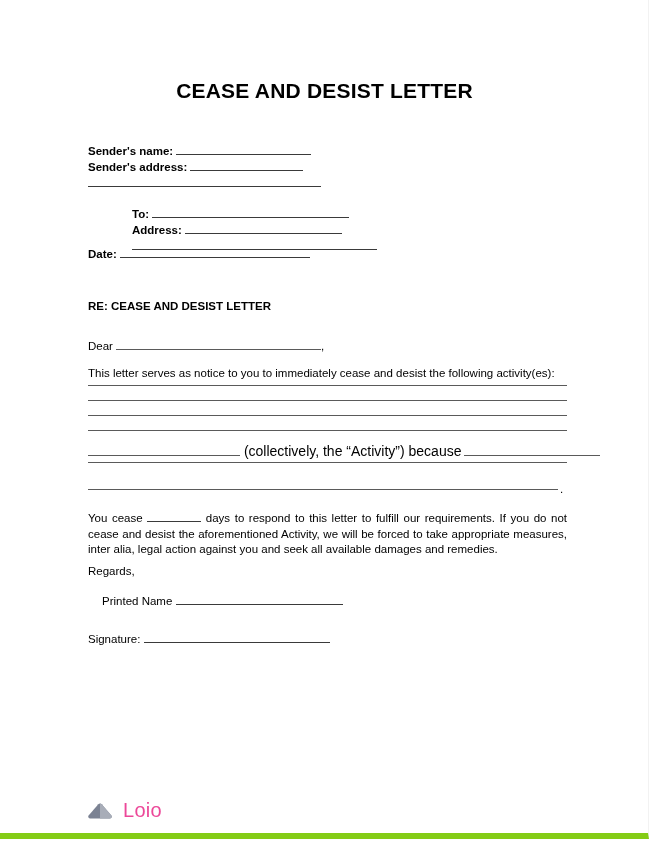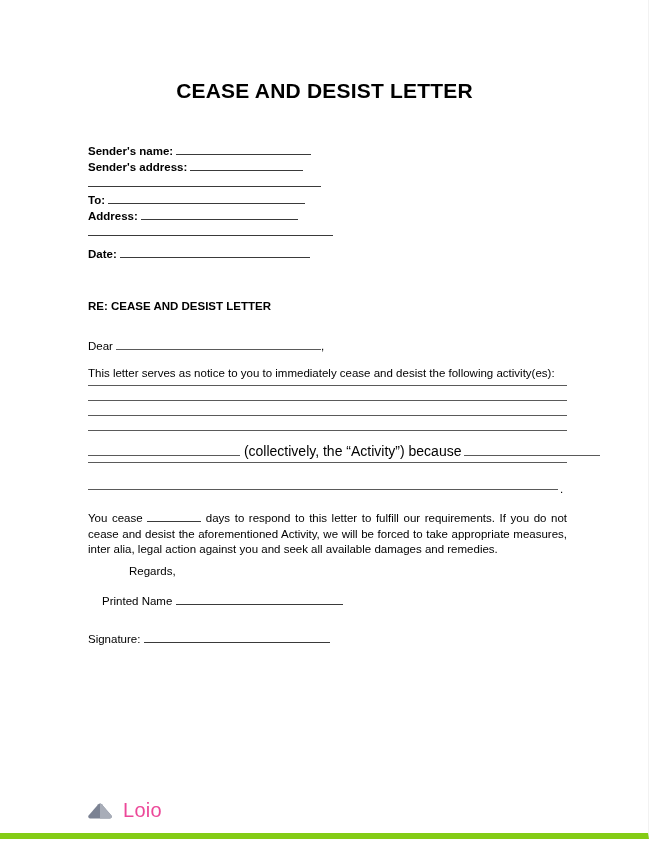--- a/index.html
+++ b/index.html
@@ -60,21 +60,21 @@
     border-bottom: 1px solid #3a3a3a;
     height: 0;
     margin-top: 11px;
   }
 
   .sender-block { top: 143px; }
   .rule-sname   { width: 135px; }
   .rule-saddr   { width: 113px; }
   .rule-sfull   { width: 233px; }
 
-  .to-block  { top: 192px; }
+  .to-block  { top: 206px; margin-left: 44px; }
   .rule-to    { width: 197px; }
   .rule-addr  { width: 157px; }
   .rule-tofull { width: 245px; }
 
   .date-block { top: 246px; }
   .rule-date  { width: 190px; }
 
   .subject {
     position: absolute;
     left: 88px;
@@ -187,21 +187,20 @@
     width: 54px;
     height: 10px;
     vertical-align: baseline;
   }
 
   .regards {
     position: absolute;
     left: 88px;
     top: 565px;
     font-size: 11.5px;
-    margin-left: 41px;
   }
 
   .printed {
     position: absolute;
     left: 102px;
     top: 593px;
     font-size: 11.5px;
     white-space: nowrap;
   }
   .printed .rule {

